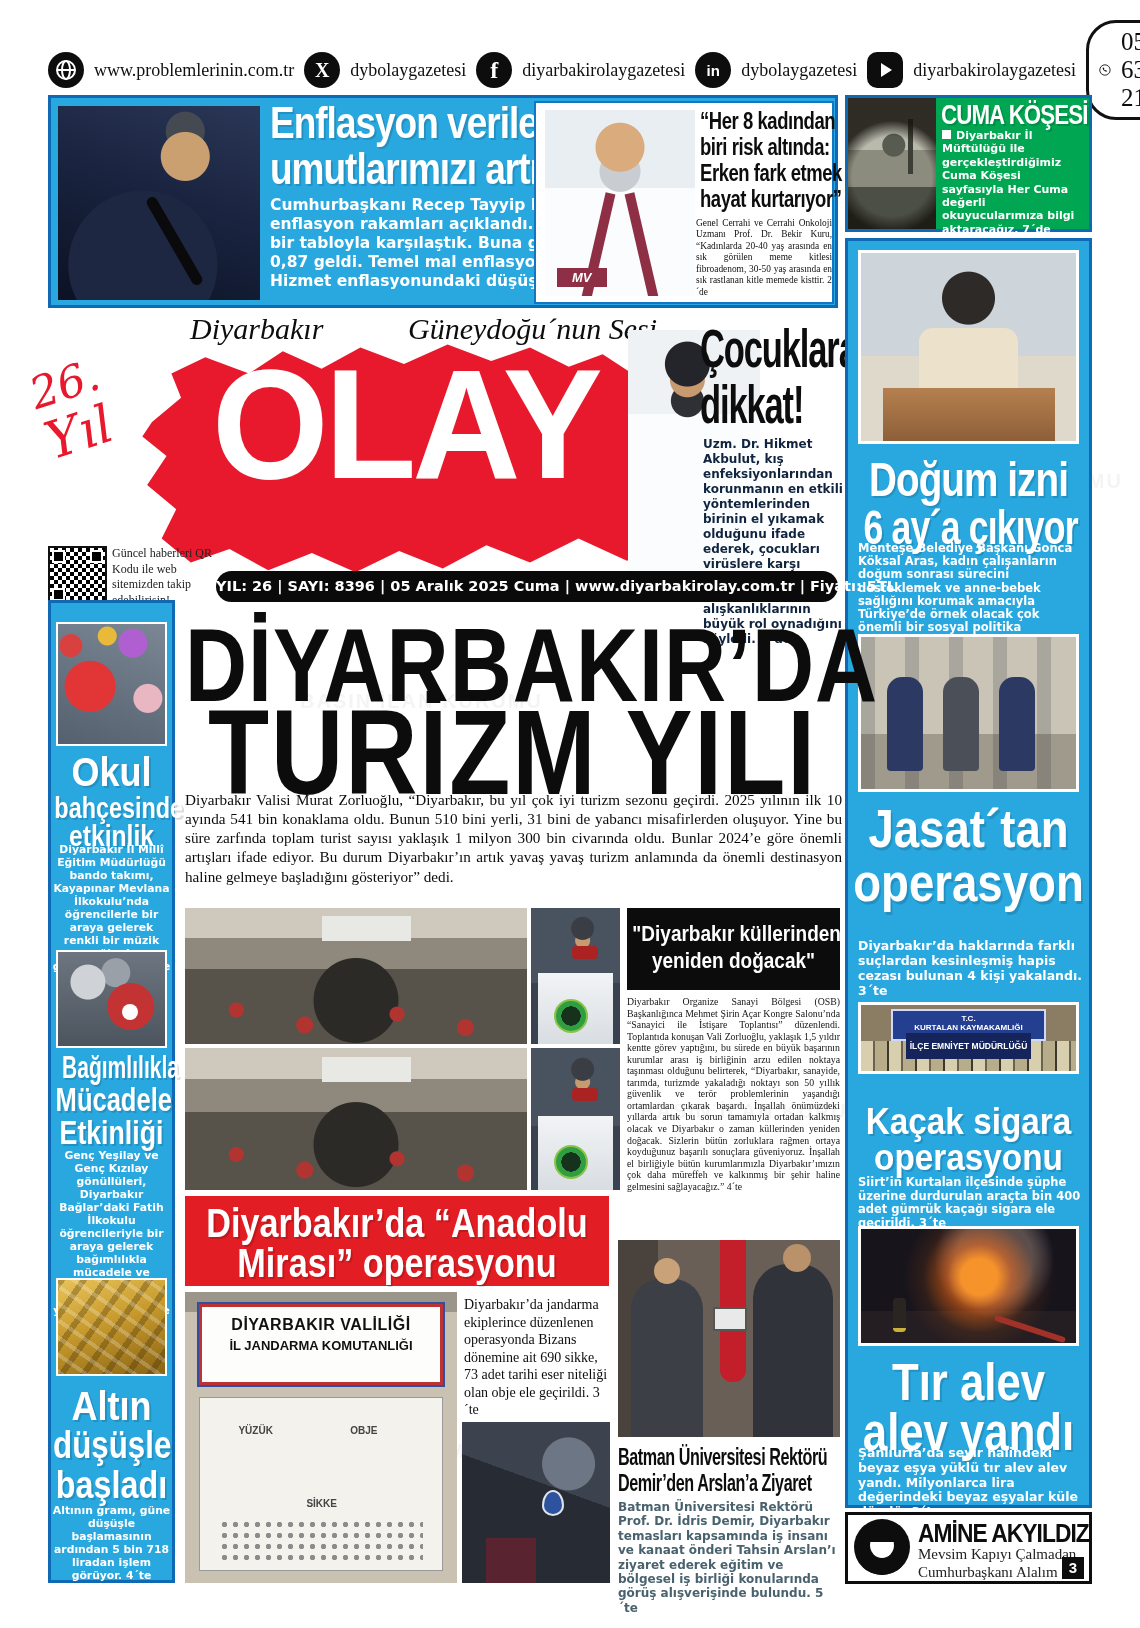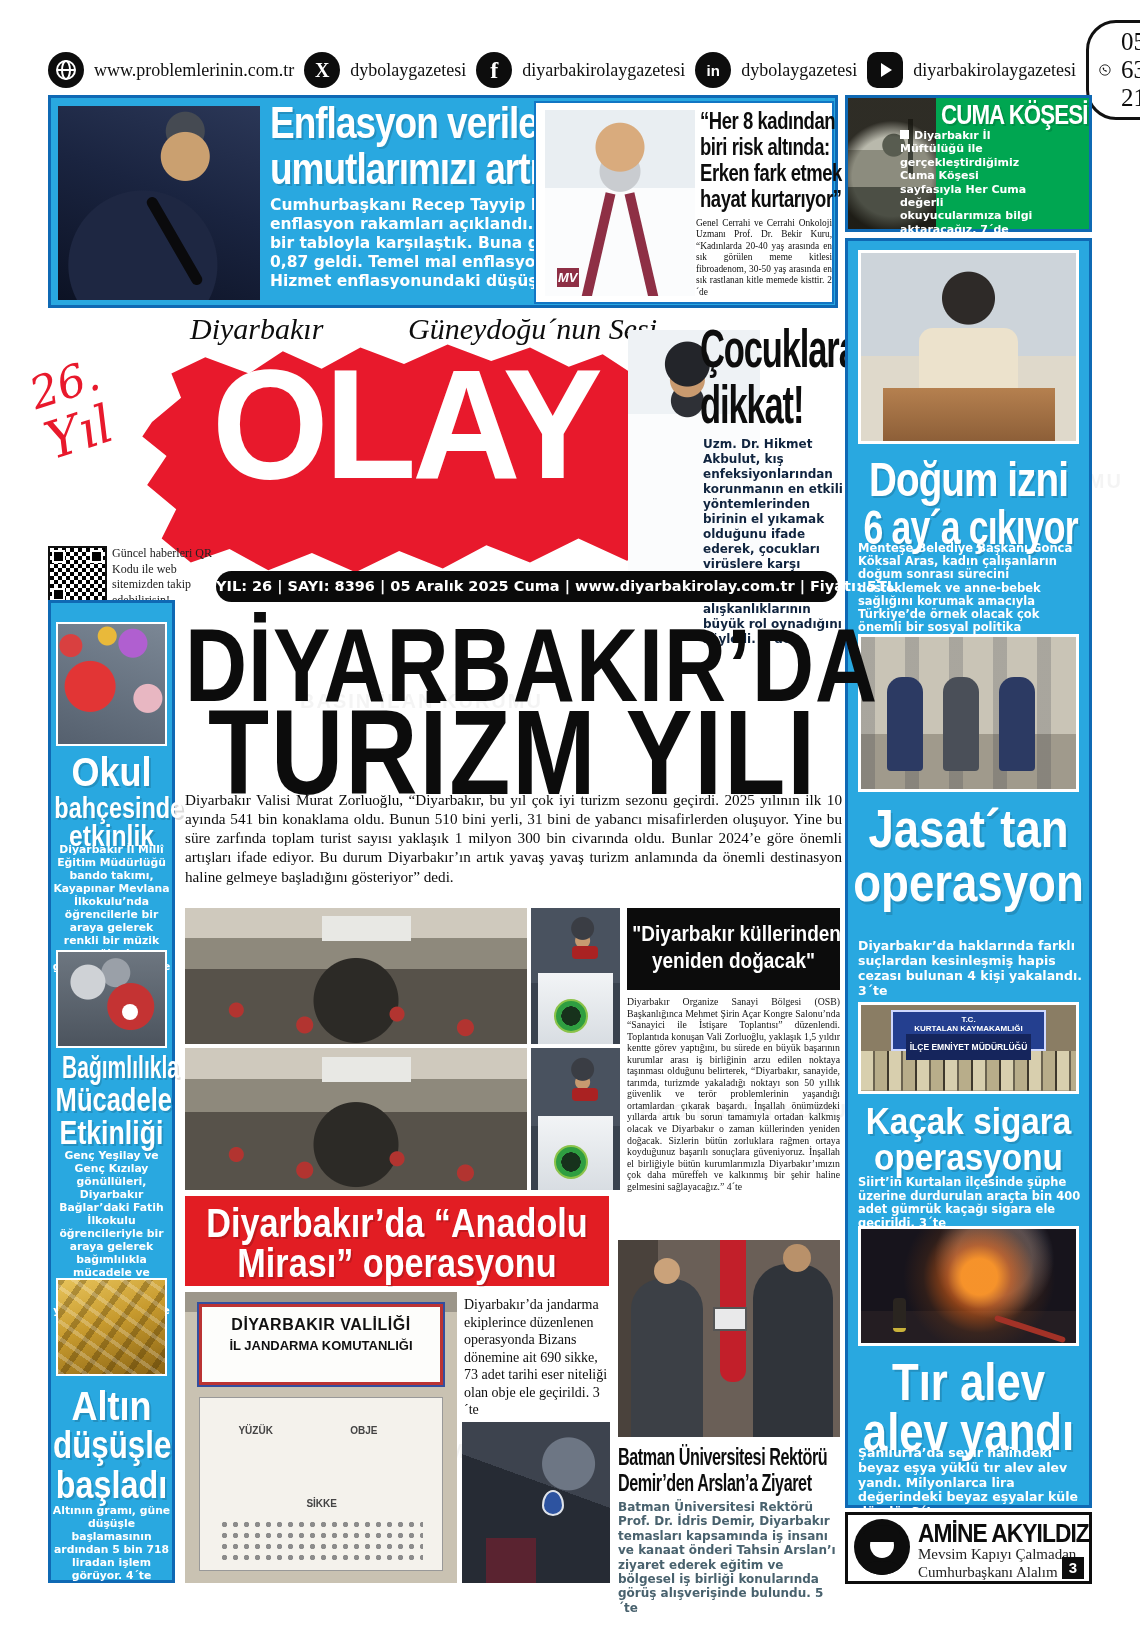--- a/index.html
+++ b/index.html
@@ -28,21 +28,21 @@
 .enf-body{position:absolute;left:270px;top:196px;width:552px;font:bold 15.5px/1.22 "DejaVu Sans",sans-serif;color:#fff}
 
 .panel-kadin{position:absolute;left:534px;top:101px;width:300px;height:203px;background:#fff;border:2px solid #1276c4}
 .kadin-h{color:#0d0d0d;font-size:21px;transform:scale(.88,1.15);transform-origin:left top;letter-spacing:-.5px}
 .kadin-body{position:absolute;left:696px;top:218px;width:136px;font-family:"Liberation Serif",serif;font-size:9.4px;line-height:1.22;text-align:justify;color:#111}
 
 
 .box-cuma{position:absolute;left:845px;top:95px;width:247px;height:137px;background:#fff;border:3px solid #0f69b4}
 .cuma-green{position:absolute;left:936px;top:98px;width:153px;height:131px;background:#00a651}
 .cuma-title{left:941px;top:99px;font-size:24px;transform:scale(.93,1.12);transform-origin:left top;letter-spacing:-1px}
-.cuma-body{position:absolute;left:900px;top:129px;width:143px;font:bold 11px/1.22 "DejaVu Sans",sans-serif;color:#fff}
+.cuma-body{position:absolute;left:942px;top:129px;width:143px;font:bold 11px/1.22 "DejaVu Sans",sans-serif;color:#fff}
 .cuma-bullet{display:inline-block;width:9px;height:9px;background:#fff;margin-right:5px}
 
 
 .mast-city{position:absolute;left:190px;top:312px;font:italic 30px "Liberation Serif",serif;color:#0d0d0d}
 .mast-slogan{position:absolute;left:408px;top:312px;font:italic 30px "Liberation Serif",serif;color:#0d0d0d}
 .mapwrap{position:absolute;left:108px;top:330px;width:592px;height:252px}
 .mast-logo{position:absolute;left:212px;top:346px;font:bold 150px/1 "Liberation Sans",sans-serif;color:#fff;letter-spacing:-4px;transform:scaleY(1.04);transform-origin:top left}
 .year{position:absolute;left:38px;top:360px;color:#e8192c;font:italic 44px/1.05 "DejaVu Serif",serif;transform:rotate(-18deg)}
 .year .y2{font-size:52px}
 .qr{position:absolute;left:50px;top:548px;width:55px;height:55px;background:repeating-conic-gradient(#000 0 25%,#fff 0 50%) 0 0/8px 8px;outline:2px solid #111}
@@ -124,21 +124,21 @@
  radial-gradient(circle at 63% 13%,#454a52 0 19px,transparent 20px),
  radial-gradient(circle at 42% 82%,#1e2742 0 74px,transparent 75px),
  linear-gradient(200deg,#2b3757 0%,#1a2440 45%,#0c1224 100%)}
 .ph-erdogan .mic{position:absolute;left:55%;top:44%;width:11px;height:100px;background:#0a0a0c;border-radius:6px;transform:rotate(-30deg)}
 .ph-bekir{left:545px;top:110px;width:150px;height:186px;background:
  radial-gradient(circle at 50% 20%,#d9ab7d 0 24px,transparent 25px),
  radial-gradient(circle at 50% 33%,#c9ccd0 0 20px,transparent 21px),
  linear-gradient(180deg,#e9eef2 0 42%,#fbfcfd 42% 100%)}
 .ph-bekir .lan1{position:absolute;left:32%;top:44%;width:10px;height:60%;background:#8e2f45;transform:rotate(13deg)}
 .ph-bekir .lan2{position:absolute;right:32%;top:44%;width:10px;height:60%;background:#8e2f45;transform:rotate(-13deg)}
-.ph-bekir .mv{position:absolute;left:8%;bottom:5%;background:#8e2f45;color:#fff;font:bold italic 13px "Liberation Sans",sans-serif;padding:2px 1px}
+.ph-bekir .mv{position:absolute;left:8%;bottom:5%;background:#8e2f45;color:#fff;font:bold italic 13px "Liberation Sans",sans-serif;padding:2px 15px}
 .ph-mosque{left:848px;top:98px;width:88px;height:131px;background:
  radial-gradient(circle at 52% 36%,#585c50 0 11px,transparent 12px),
  linear-gradient(180deg,#b9b9ac 0 40%,#8c8c7e 40% 68%,#4c4f45 68% 100%)}
 .ph-mosque .min{position:absolute;left:68%;top:16%;width:5px;height:42%;background:#3c3f36}
 .ph-mosque .arch{position:absolute;inset:0;background:radial-gradient(circle at 50% 60%,transparent 0 44%,rgba(22,20,14,.85) 62%)}
 .ph-hikmet{left:628px;top:330px;width:132px;height:262px;background:
  radial-gradient(circle at 45% 13%,#23252a 0 22px,transparent 23px),
  radial-gradient(circle at 45% 19%,#c99a6f 0 17px,transparent 18px),
  radial-gradient(circle at 45% 27%,#2e3036 0 16px,transparent 17px),
  linear-gradient(180deg,#eef2f5 0 32%,#fbfcfd 32% 100%)}
@@ -184,21 +184,21 @@
 .ph-spk .mics{position:absolute;left:46%;top:28%;width:26px;height:13px;background:#a22;border-radius:4px}
 .ph-spk1{left:531px;top:908px;width:89px;height:136px}
 .ph-spk2{left:531px;top:1048px;width:89px;height:142px}
 .ph-jasat{left:858px;top:634px;width:221px;height:158px;border:3px solid #fff;background:
  repeating-linear-gradient(90deg,rgba(40,45,60,.2) 0 14px,transparent 14px 44px),
  linear-gradient(180deg,#c9c4b6 0 64%,#a09a8c 64% 100%)}
 .ph-jasat .f{position:absolute;top:26%;width:36px;height:62%;border-radius:15px 15px 4px 4px}
 .ph-jasat .f1{left:12%;background:#2c3a63}
 .ph-jasat .f2{left:38%;background:#4a4f58}
 .ph-jasat .f3{left:64%;background:#2c3a63}
-.ph-cigs{left:858px;top:1002px;width:221px;height:92px;border:3px solid #fff;background-image:
+.ph-cigs{left:858px;top:1002px;width:221px;height:72px;border:3px solid #fff;background-image:
  repeating-linear-gradient(90deg,#d8cfae 0 12px,#6b6350 12px 14px,#b8ad8a 14px 26px,#3e382c 26px 28px),
  linear-gradient(#8a7d64,#8a7d64);
  background-size:100% 46%,100% 100%;background-position:bottom,top;background-repeat:no-repeat}
 .csign{position:absolute;left:14%;top:6%;width:72%;height:48%;background:#243f8f;border:2px solid #cfd8ff;color:#fff;text-align:center;font-weight:bold}
 .cs1{font-size:8px;margin-top:3px}.cs2{font-size:8px}
 .cs3{font-size:8.5px;background:#15255c;display:inline-block;padding:8px 4px;margin-top:1px}
 .ph-fire{left:858px;top:1226px;width:221px;height:120px;border:3px solid #fff;background:
  radial-gradient(circle at 55% 42%,rgba(255,150,40,.95) 0 18px,rgba(255,110,20,.55) 32px,rgba(120,60,20,.25) 56px,transparent 76px),
  radial-gradient(circle at 62% 26%,rgba(200,200,210,.35) 0 38px,transparent 60px),
  linear-gradient(180deg,#17141c 0 72%,#241d22 72% 100%)}

